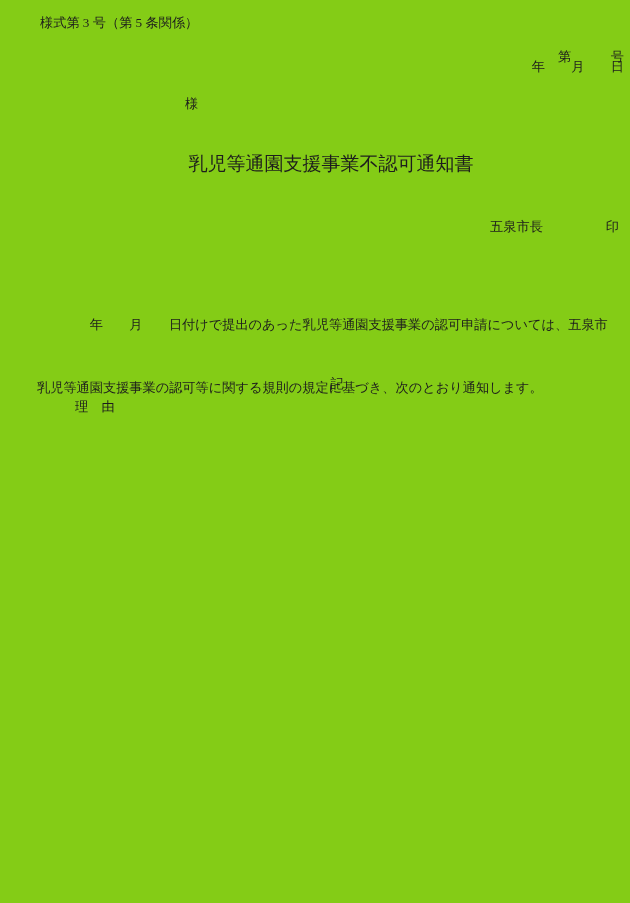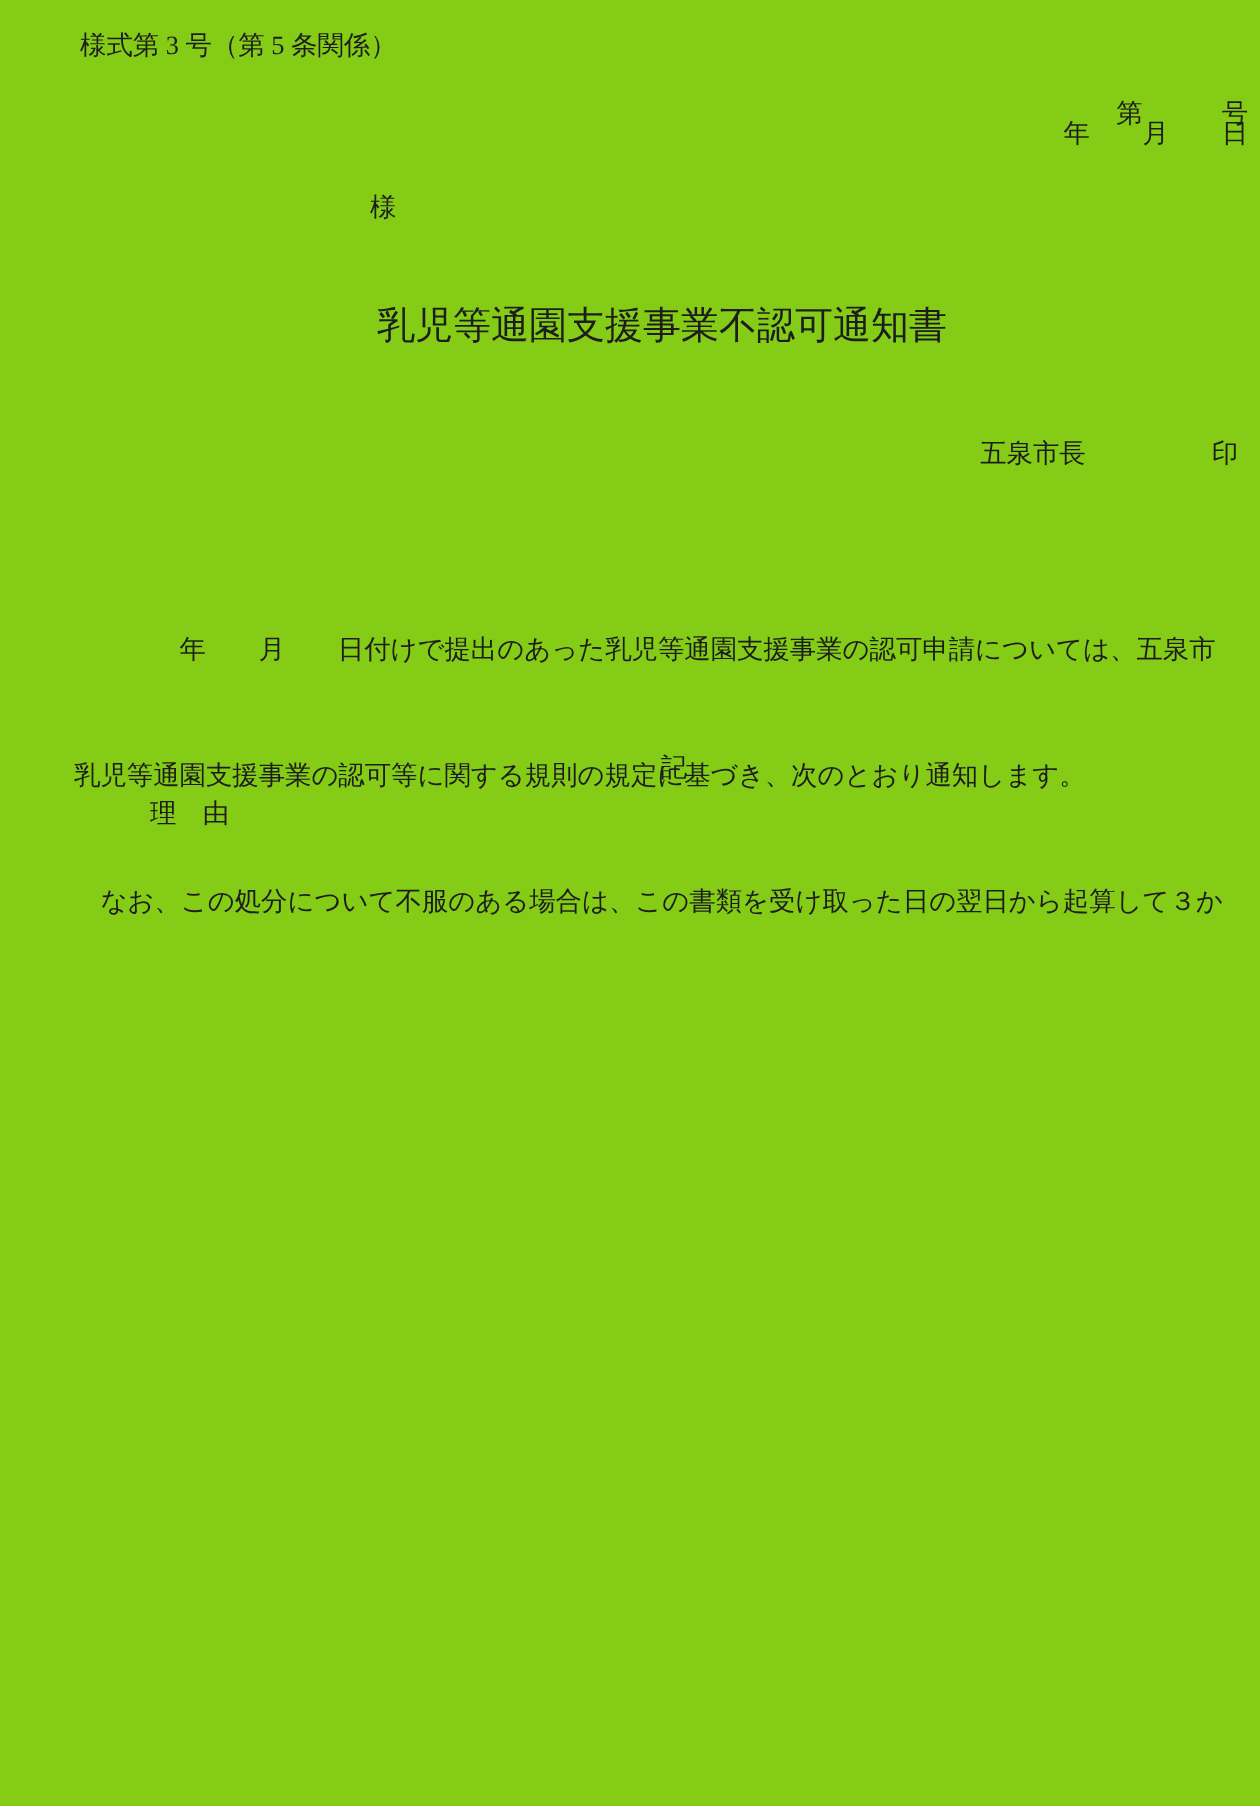--- a/index.html
+++ b/index.html
@@ -45,20 +45,19 @@
   <div class="abs doc-title">乳児等通園支援事業不認可通知書</div>
 
   <div class="abs issuer-line">
     <span class="issuer-name">五泉市長</span>
     <span class="seal">印</span>
   </div>
 
   <div class="abs body-text">
     <div class="body-line">　　　　年　　月　　日付けで提出のあった乳児等通園支援事業の認可申請については、五泉市</div>
     <div class="body-line">乳児等通園支援事業の認可等に関する規則の規定に基づき、次のとおり通知します。</div>
-    <div class="body-line">　なお、この処分について不服のある場合は、この書類を受け取った日の翌日から起算して３か</div>
   </div>
 
   <div class="abs record-line">記</div>
 
   <div class="abs reason-line">理　由</div>
 
 </div>
 
 </body></html>

